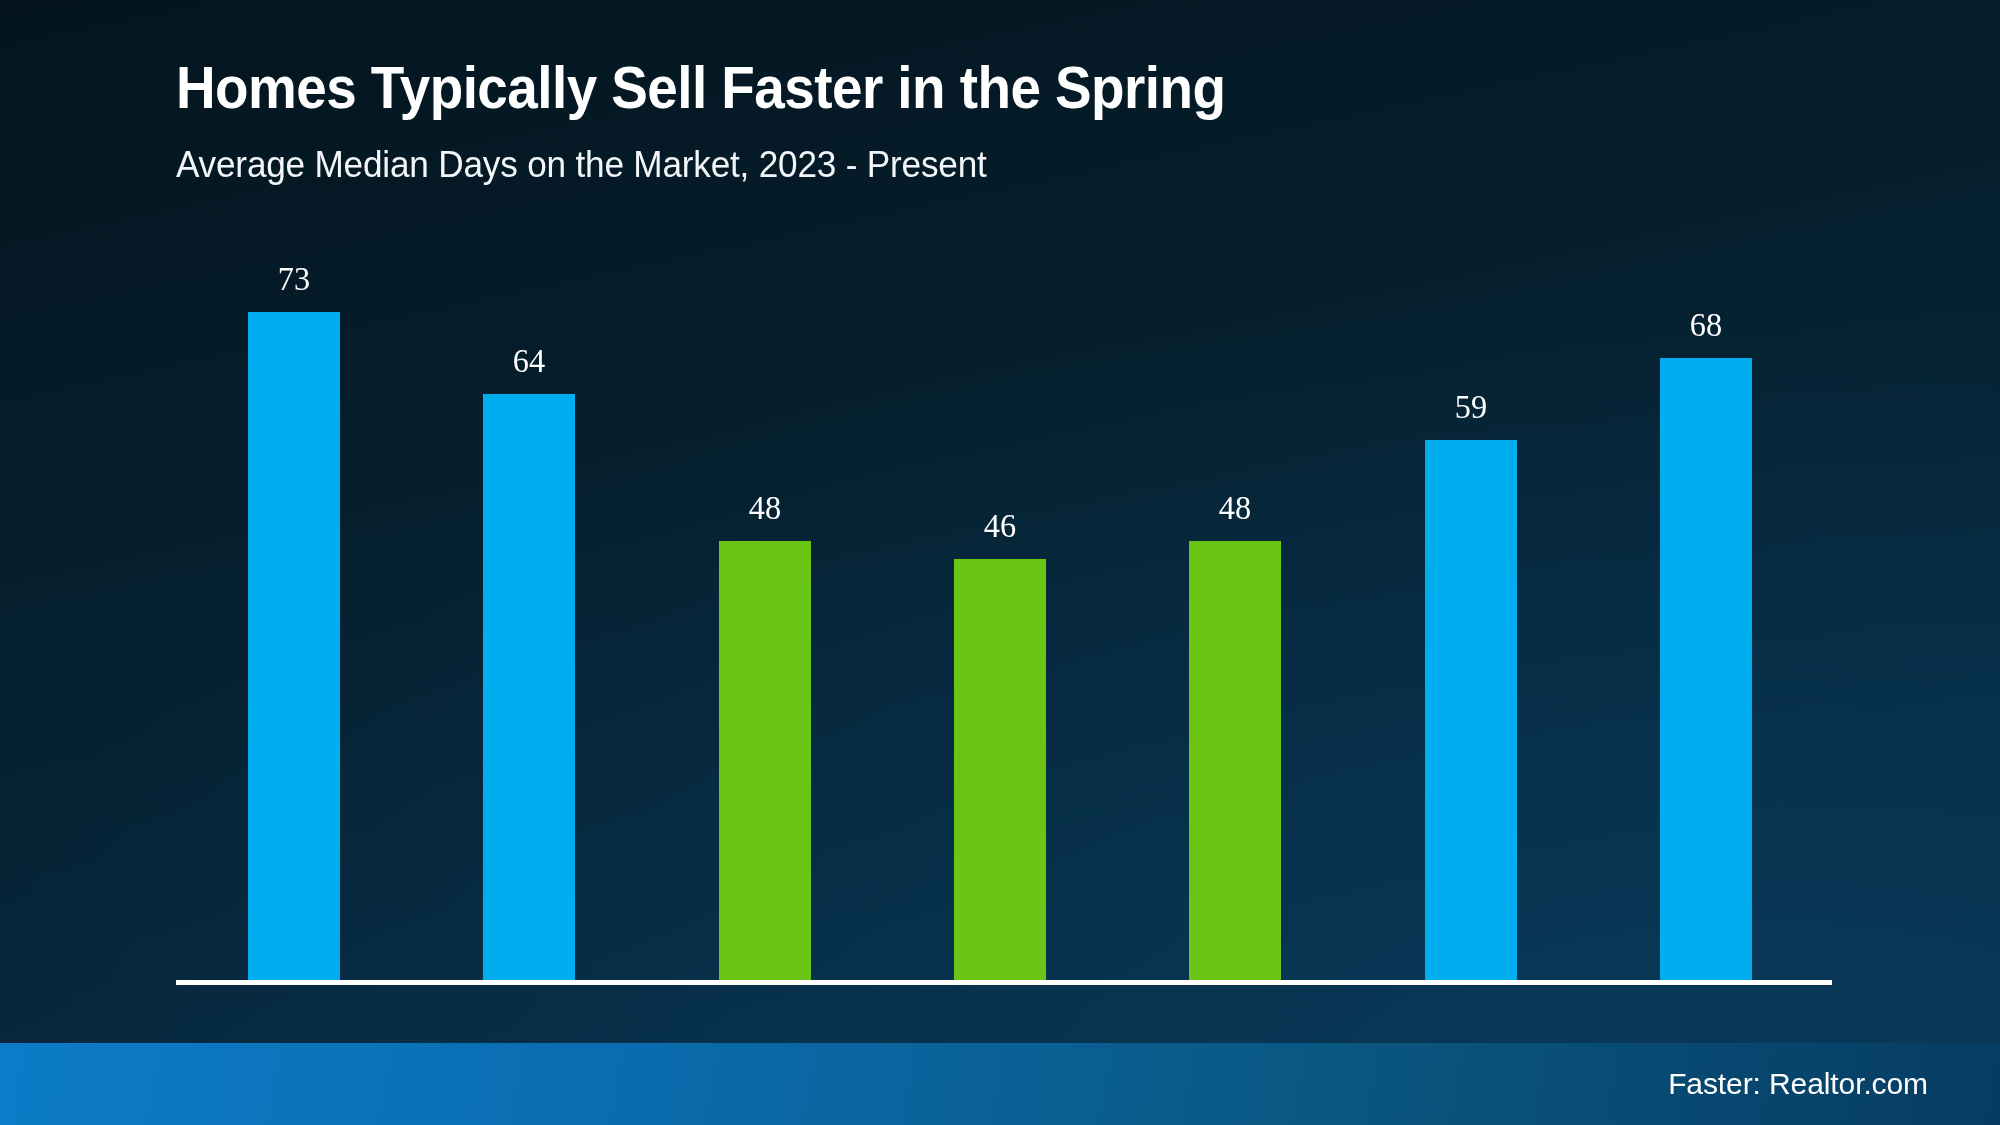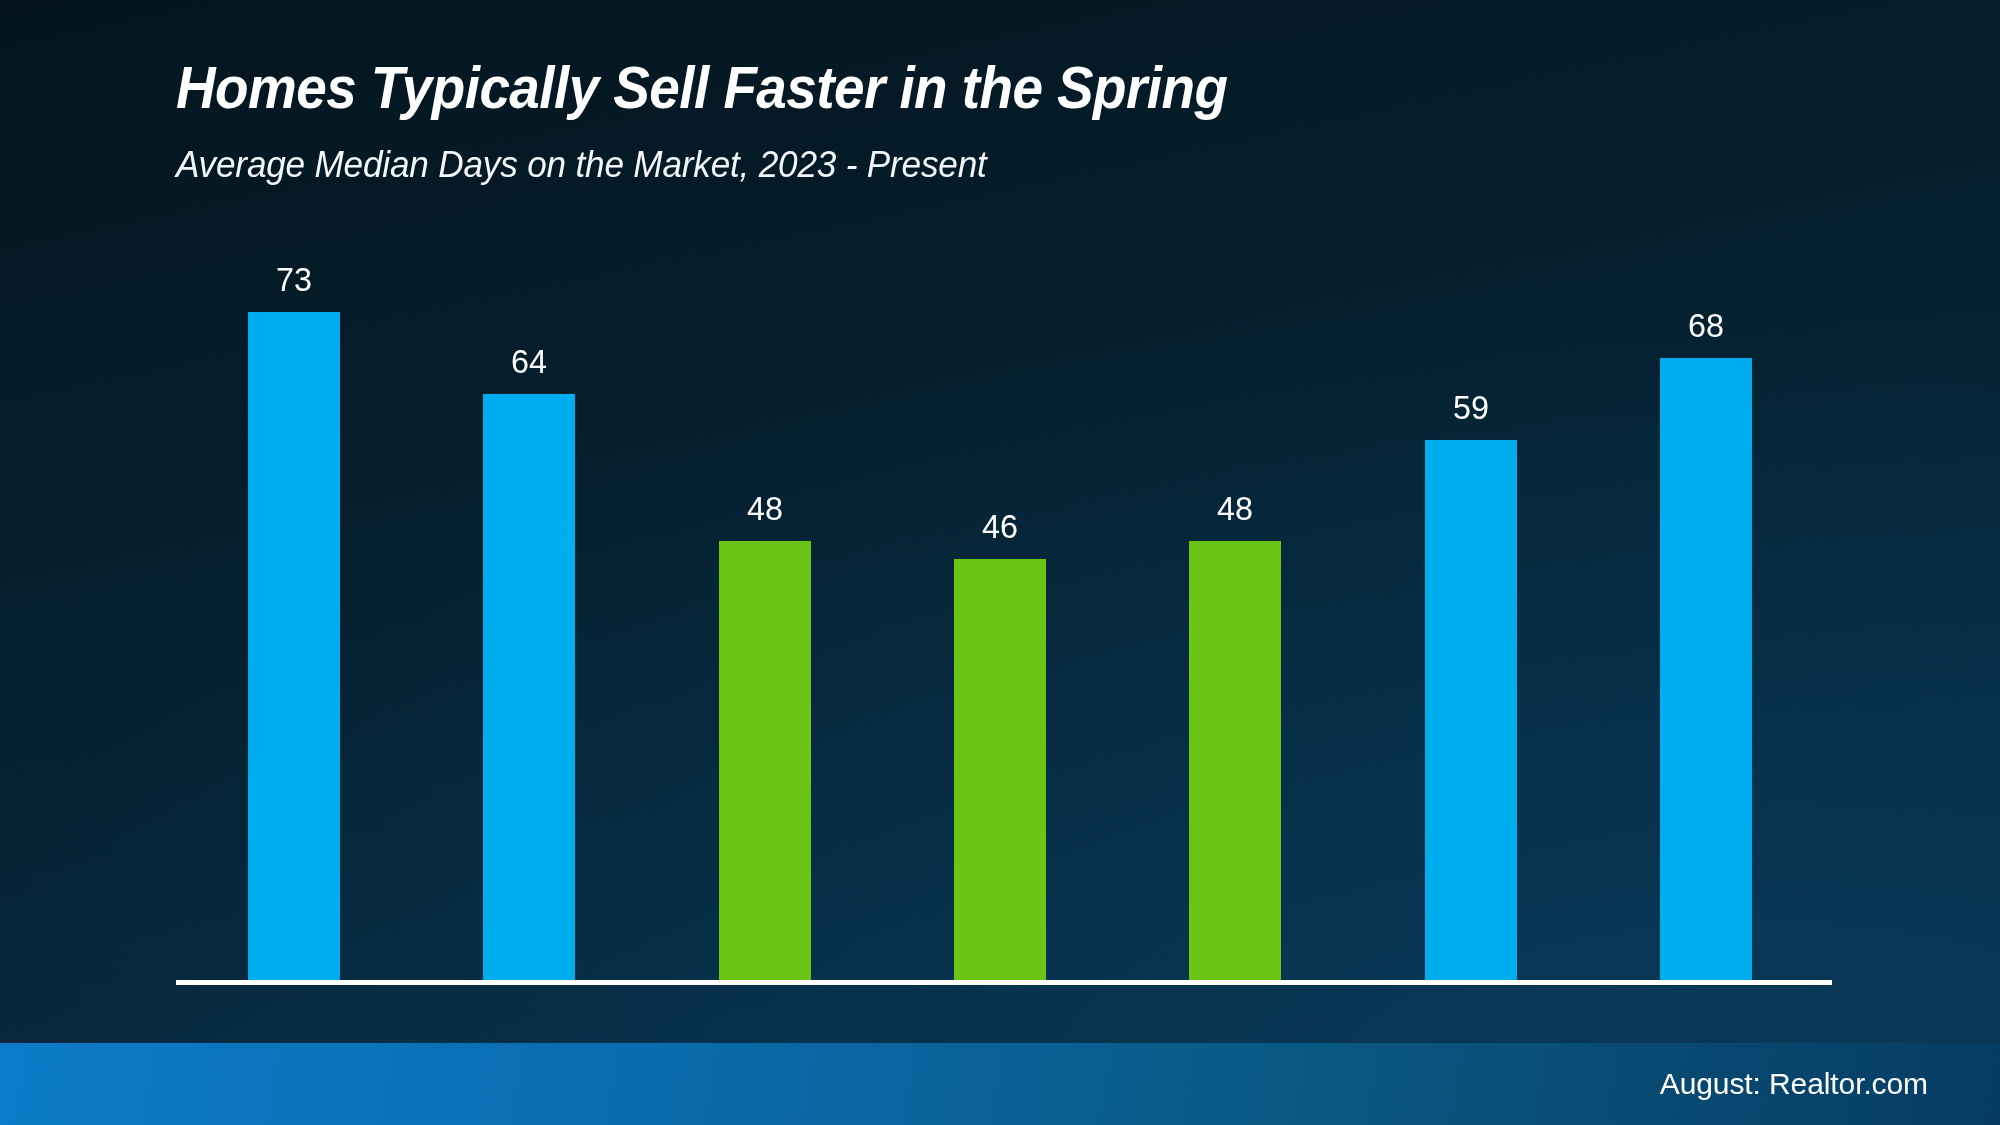--- a/index.html
+++ b/index.html
@@ -24,21 +24,20 @@
       linear-gradient(168deg, #04151e 0%, #05202f 42%, #062a41 78%, #072b42 100%);
     overflow: hidden;
   }
 
   
   #header {
     position: absolute;
     left: 176px;
     top: 58px;
     width: 1700px;
-    font-style: italic;
   }
   #chart-title {
     font-size: 59px;
     font-weight: bold;
     color: #ffffff;
     letter-spacing: -0.6px;
     line-height: 1.05;
     transform: scaleX(0.93);
     transform-origin: left center;
     white-space: nowrap;
@@ -73,20 +72,21 @@
     justify-content: space-between;
   }
   .bar-slot {
     position: relative;
     flex: 1 1 0;
     height: 100%;
     display: flex;
     flex-direction: column;
     justify-content: flex-end;
     align-items: center;
+    font-family: Liberation Serif, serif;
   }
   .bar-value {
     font-size: 34px;
     color: #ffffff;
     font-weight: normal;
     line-height: 1;
     margin-bottom: 16px;
     transform: scaleX(0.95);
     letter-spacing: 0px;
   }
@@ -184,16 +184,16 @@
         <div class="bar-slot">
           <div class="bar-value">68</div>
           <div class="bar-rect" style="height: 622.247px; background: rgb(0, 174, 239);"></div>
         </div>
       </div>
   </div>
 
   <div id="axis-line"></div>
 
   <div id="footer">
-    <div id="source-text">August: Realtor.com</div>
+    <div id="source-text">Faster: Realtor.com</div>
   </div>
 
 </div>
 
 </body></html>

